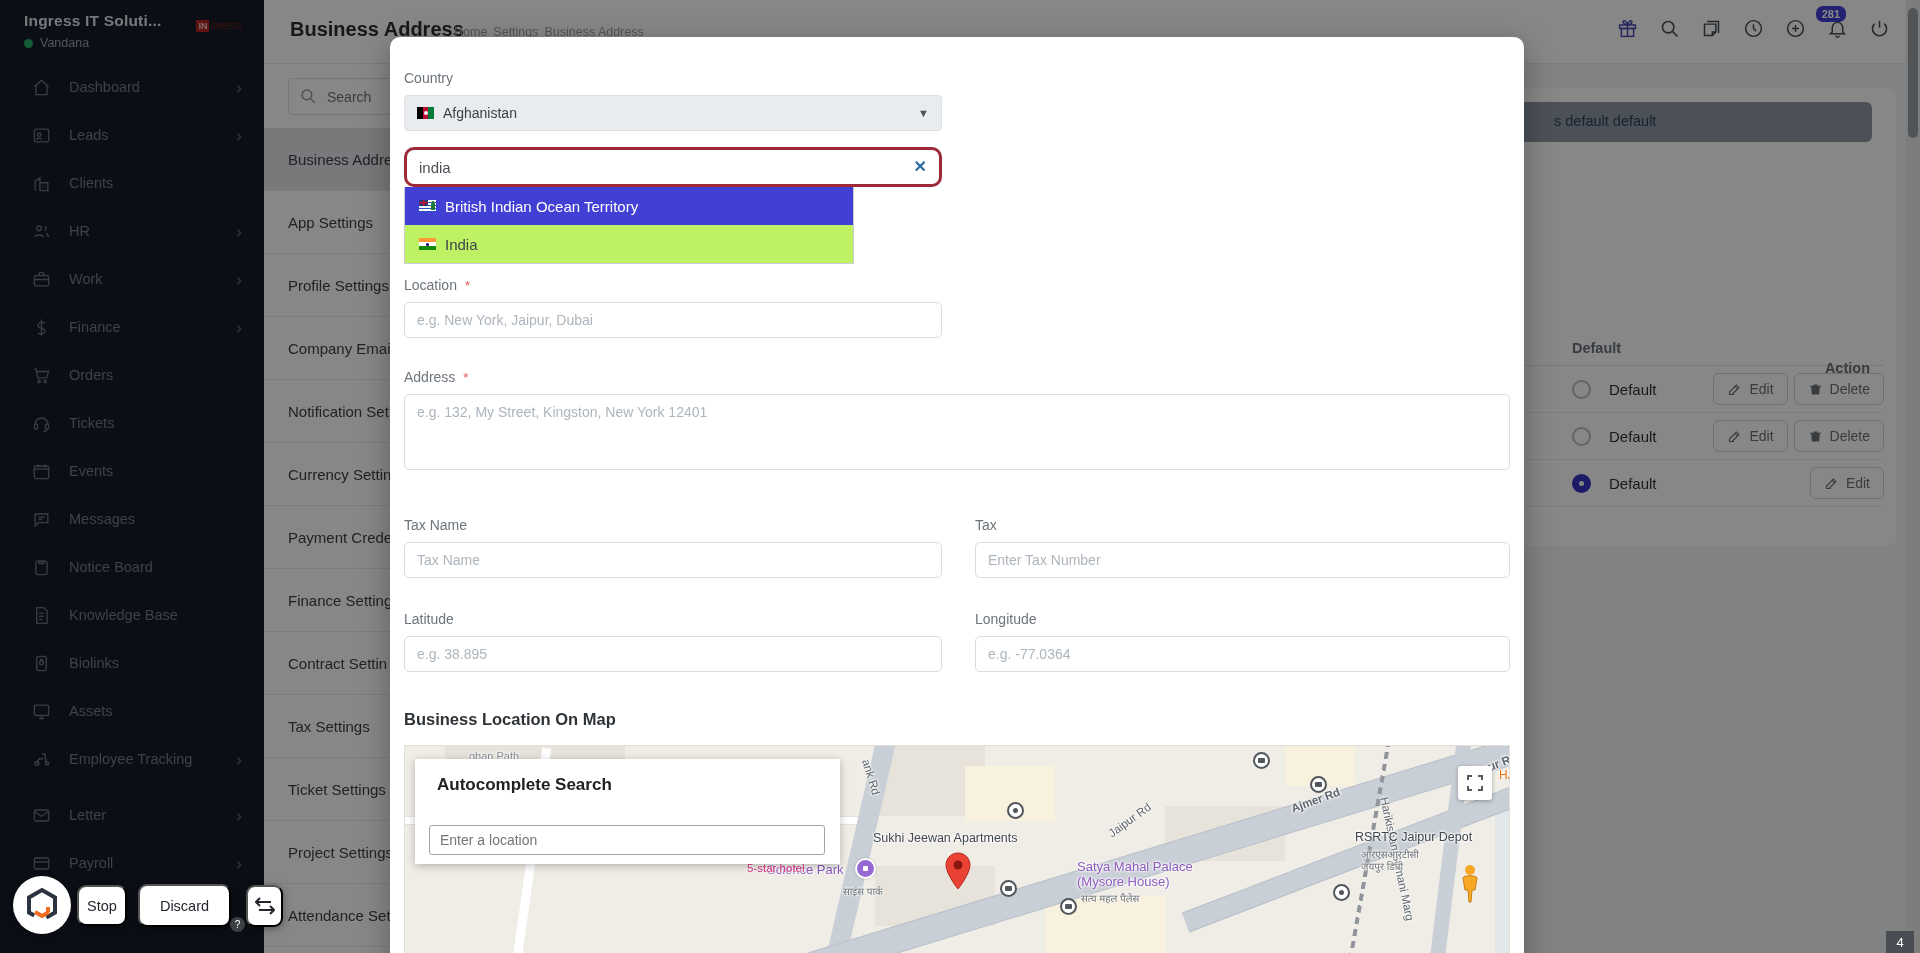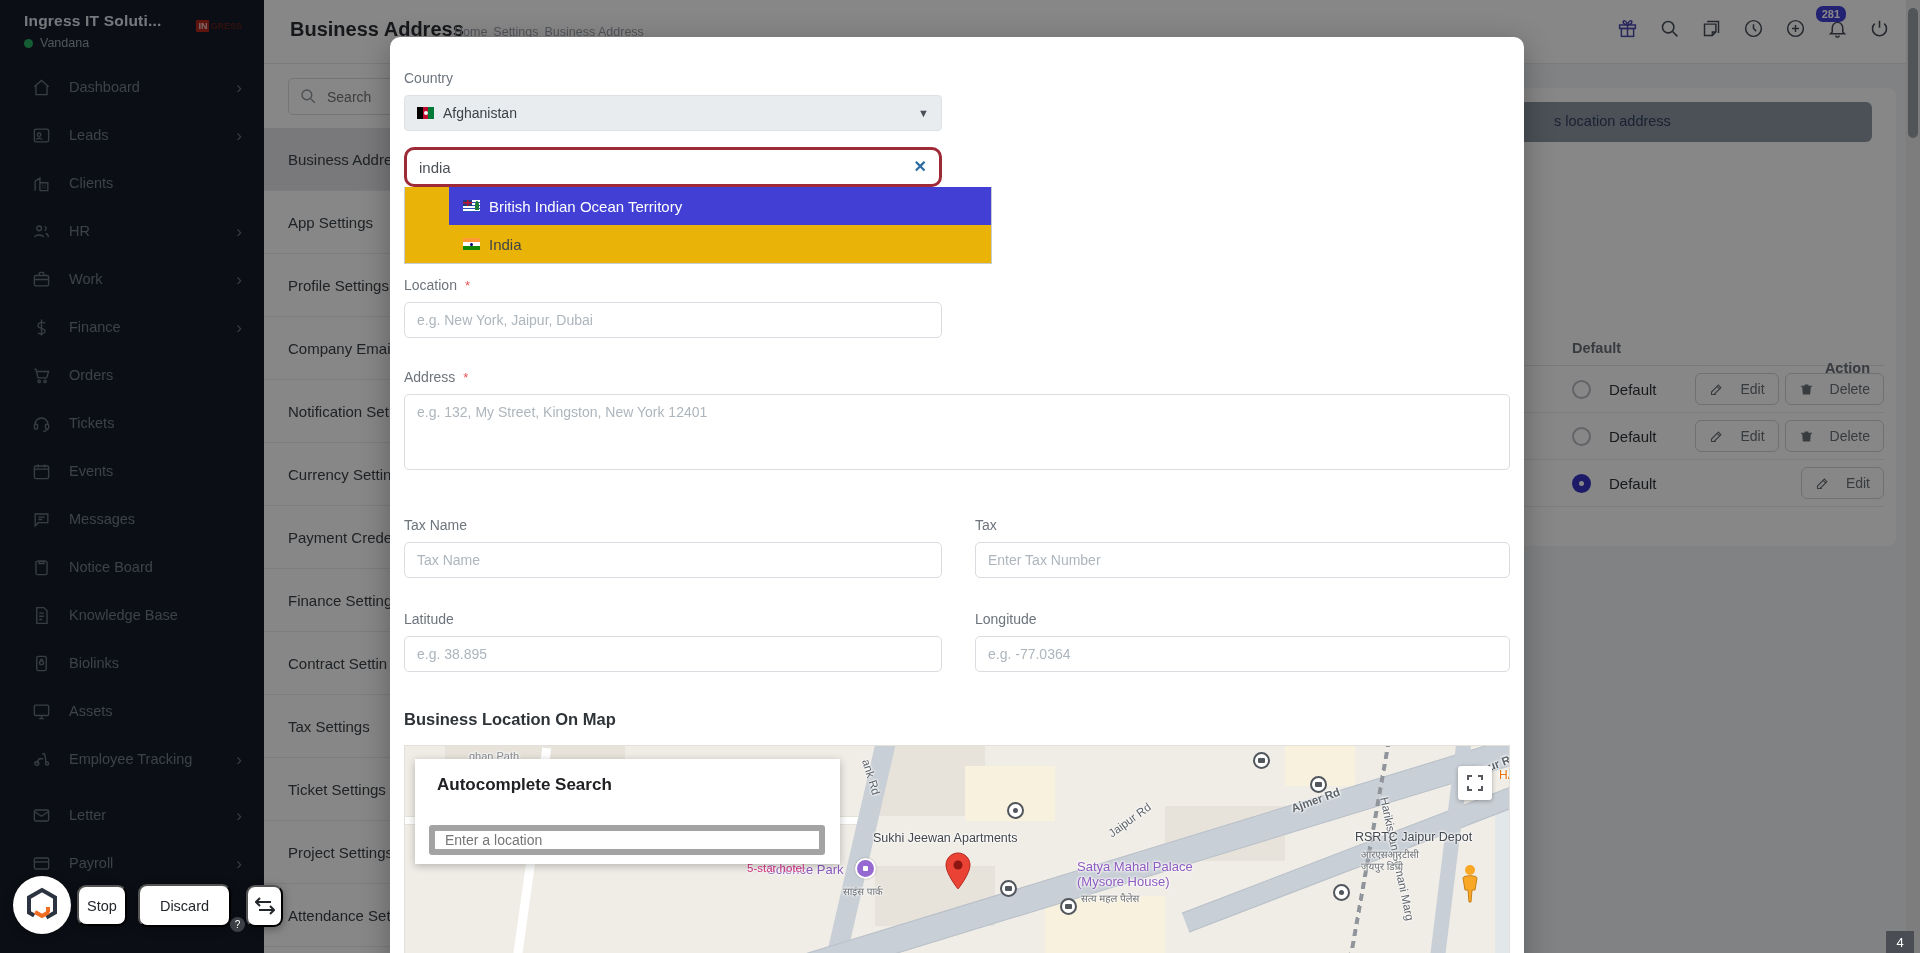--- a/index.html
+++ b/index.html
@@ -50,21 +50,21 @@
   .trow{display:flex;align-items:center;height:47px;border-bottom:1px solid #ececec;}
   .trow.head{height:36px;border-bottom:1px solid #e4e4e4;}
   .tspacer{width:880px;flex:0 0 880px;}
   .th{font-size:14.5px;color:#6a7077;font-weight:bold;}
   .th.right{margin-left:auto;margin-right:14px;margin-top:41px;}
   .radio{width:19px;height:19px;border-radius:50%;border:2px solid #b9bec4;background:#fff;margin-right:18px;flex:0 0 19px;}
   .radio.checked{border-color:#3734c4;background:#3734c4;box-shadow:inset 0 0 0 3px #3734c4;position:relative;}
   .radio.checked::after{content:"";position:absolute;left:5px;top:5px;width:5px;height:5px;border-radius:50%;background:#fff;}
   .cell-lbl{font-size:15px;color:#2f3338;}
   .actions{margin-left:auto;display:flex;gap:6px;}
-  .btn-o{display:flex;align-items:center;gap:16px;border:1px solid #d0d3d7;border-radius:6px;background:#fff;color:#6a7178;font-size:14px;padding:7px 13px;cursor:pointer;}
+  .btn-o{display:flex;align-items:center;gap:7px;border:1px solid #d0d3d7;border-radius:6px;background:#fff;color:#6a7178;font-size:14px;padding:7px 13px;cursor:pointer;}
   .btn-o svg{width:15px;height:15px;}
 
   .vscroll{position:absolute;right:0;top:0;width:14px;height:953px;background:#ededed;z-index:1;}
   .vthumb{position:absolute;left:2px;top:8px;width:10px;height:130px;border-radius:5px;background:#9aa0a6;}
 
   
   .overlay{position:absolute;inset:0;background:rgba(0,0,0,0.47);z-index:40;}
   .modal{position:absolute;left:390px;top:37px;width:1134px;height:1010px;background:#fff;border-radius:10px 10px 0 0;z-index:50;box-shadow:0 8px 30px rgba(0,0,0,.3);}
   .m-head{position:relative;height:50px;border-bottom:1px solid #eceff1;}
   .m-title{position:absolute;left:14px;top:14px;font-size:18px;font-weight:bold;color:#33383d;}
@@ -82,21 +82,21 @@
   .flag-in{background:linear-gradient(180deg,#ff9933 33%,#fff 33% 66%,#138808 66%);}
   .flag-in::after{content:"";position:absolute;left:7px;top:5px;width:3px;height:3px;background:#000080;border-radius:50%;}
   .flag-biot{background:repeating-linear-gradient(180deg,#fff 0 2px,#2a52be 2px 3px);}
   .flag-biot::before{content:"";position:absolute;left:0;top:0;width:9px;height:6px;background:
      linear-gradient(#c8102e,#c8102e) 50% 0/1.5px 100% no-repeat,
      linear-gradient(#c8102e,#c8102e) 0 50%/100% 1.5px no-repeat,#1e3c7b;}
   .flag-biot::after{content:"";position:absolute;right:1px;top:1px;width:4px;height:9px;background:#1e7a34;border-radius:50% 50% 0 0;}
   .searchwrap{position:relative;margin-top:16px;width:538px;height:40px;border:3px solid #9e2a38;border-radius:10px;background:#fff;}
   .searchwrap input{position:absolute;left:4px;top:3px;width:490px;height:28px;border:0;outline:0;font-size:15px;color:#4b5056;padding:0 8px;}
   .clear-x{position:absolute;right:12px;top:7px;color:#2e6da4;font-weight:bold;font-size:16px;cursor:pointer;}
-  .opts{width:588px;border:1px solid #c8cdd3;border-top:0;background:#eab308;padding-left:44px;}
+  .opts{width:450px;border:1px solid #c8cdd3;border-top:0;background:#bef264;}
   .opt{height:38px;display:flex;align-items:center;padding:0 14px;font-size:15px;color:#3f444a;cursor:pointer;}
   .opt.sel{background:#413fd4;color:#fff;font-weight:500;}
   .inp{height:36px;border:1px solid #d9dde1;border-radius:5px;width:100%;font-size:14px;color:#444;padding:0 12px;outline:none;}
   .inp::placeholder,.searchwrap input::placeholder,textarea::placeholder{color:#adb5bd;}
   textarea.inp{height:76px;padding:9px 12px;resize:none;}
   .mt12{margin-top:12px;} .mt30{margin-top:30px;} .mt42{margin-top:42px;} .mt32{margin-top:32px;}
   .map-head{margin-top:38px;font-size:16.5px;font-weight:bold;color:#2e3338;}
   
   .map{position:relative;margin-top:16px;width:1106px;height:250px;background:#f0ede7;overflow:hidden;border:1px solid #e3e0da;}
   .blk{position:absolute;background:#e7e3db;}
@@ -111,21 +111,21 @@
   .mlbl.hotel{color:#d63384;}
   .mlbl.orange{color:#e8710a;}
   .tstop{position:absolute;width:17px;height:17px;border-radius:50%;background:#fff;border:2px solid #51565c;}
   .tstop::after{content:"";position:absolute;left:4px;top:4px;width:5px;height:5px;border-radius:50%;background:#51565c;}
   .tstop.bus::after{width:7px;height:5px;border-radius:1px;left:3px;top:4px;}
   .poi-ic{position:absolute;width:21px;height:21px;border-radius:50%;background:#9669d2;border:2px solid #fff;box-shadow:0 0 2px rgba(0,0,0,.3);}
   .poi-ic::after{content:"";position:absolute;left:6px;top:6px;width:5px;height:5px;background:#fff;border-radius:1px;}
   .pin{position:absolute;width:26px;height:38px;}
   .autocard{position:absolute;left:10px;top:13px;width:425px;height:105px;background:#fff;box-shadow:0 2px 8px rgba(0,0,0,.25);}
   .autocard h3{margin:16px 0 0 22px;font-size:17px;color:#202124;}
-  .autocard input{position:absolute;left:14px;top:66px;width:396px;height:30px;border:6px solid #a3a3a3;border-radius:3px;font-size:14px;padding:0 10px;outline:none;color:#333;}
+  .autocard input{position:absolute;left:14px;top:66px;width:396px;height:30px;border:1px solid #a3a3a3;border-radius:3px;font-size:14px;padding:0 10px;outline:none;color:#333;}
   .fsbtn{position:absolute;right:17px;top:20px;width:34px;height:34px;background:#fff;border-radius:3px;box-shadow:0 1px 4px rgba(0,0,0,.3);color:#565a5e;display:flex;align-items:center;justify-content:center;cursor:pointer;}
   .pegman{position:absolute;right:28px;top:118px;width:22px;height:40px;cursor:pointer;}
 
   
   .recorder{position:absolute;left:0;top:0;z-index:60;}
   .rec-logo{position:absolute;left:13px;top:876px;width:58px;height:58px;border-radius:50%;background:#fff;box-shadow:0 2px 8px rgba(0,0,0,.35);display:flex;align-items:center;justify-content:center;cursor:pointer;}
   .rec-btn{position:absolute;background:#fff;border-radius:9px;box-shadow:0 2px 8px rgba(0,0,0,.35);display:flex;align-items:center;justify-content:center;font-size:14.5px;color:#23272c;cursor:pointer;}
   .rec-stop{left:77px;top:885px;width:50px;height:41px;}
   .rec-discard{left:138px;top:884px;width:93px;height:43px;}
   .rec-swap{left:246px;top:885px;width:37px;height:42px;color:#23272c;}
@@ -389,21 +389,21 @@
       <div class="sitem">Contract Settin</div>
       <div class="sitem">Tax Settings</div>
       <div class="sitem">Ticket Settings</div>
       <div class="sitem">Project Settings</div>
       <div class="sitem">Attendance Set</div>
     </div>
   </div>
 
   <div class="main-card">
     <div class="alert">
-      <span class="alert-text">s location address</span>
+      <span class="alert-text">s default default</span>
     </div>
     <div class="tablezone">
       <div class="trow head">
         <span class="tspacer"></span>
         <span class="th">Default</span>
         <span class="th right">Action</span>
       </div>
       <div class="trow">
         <span class="tspacer"></span>
         <span class="radio"></span>

